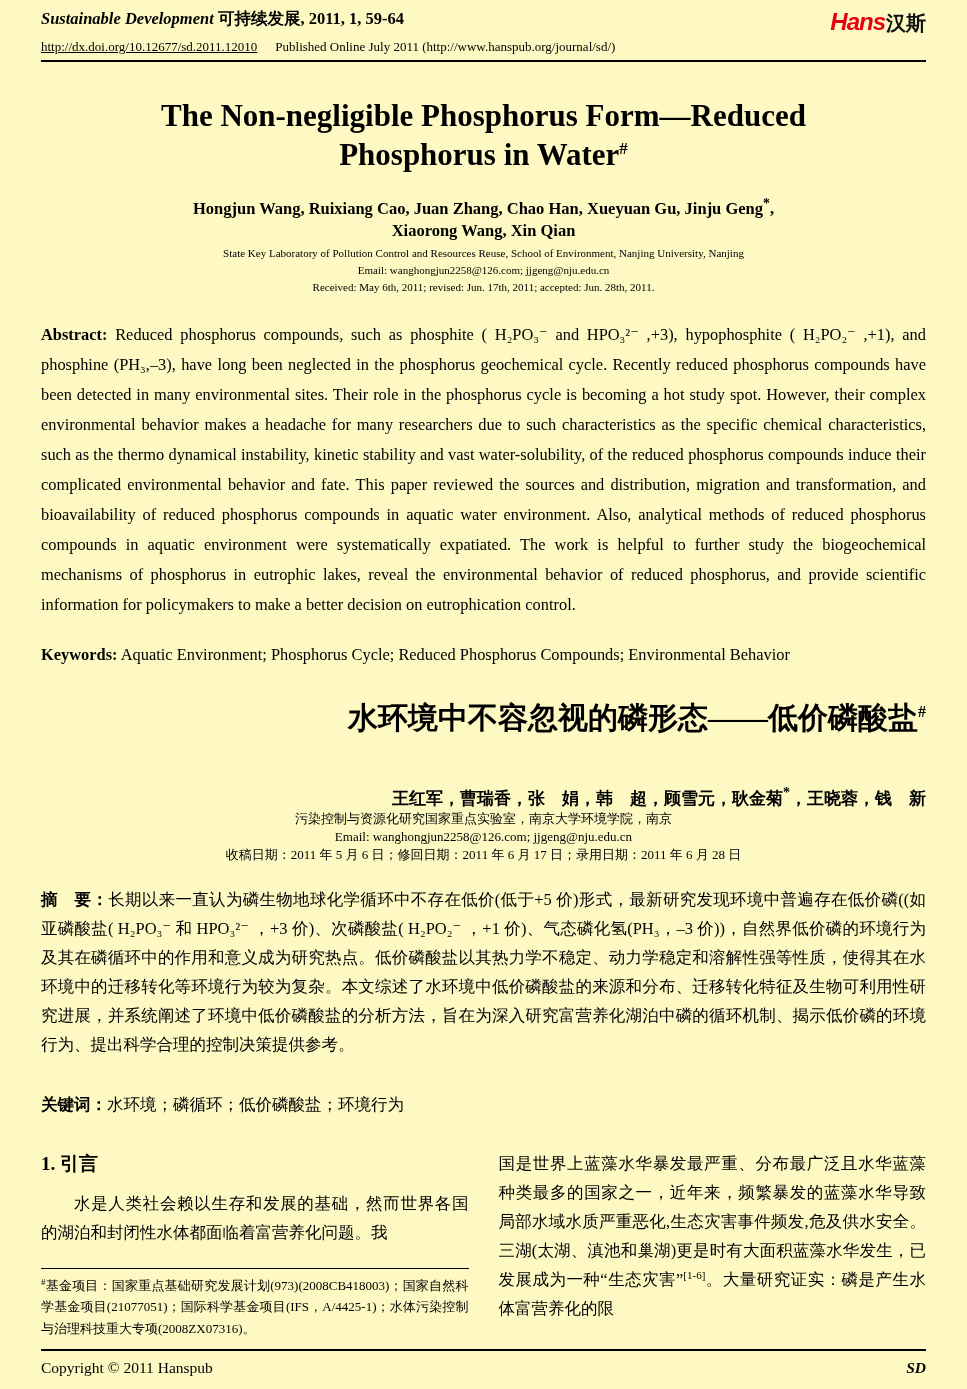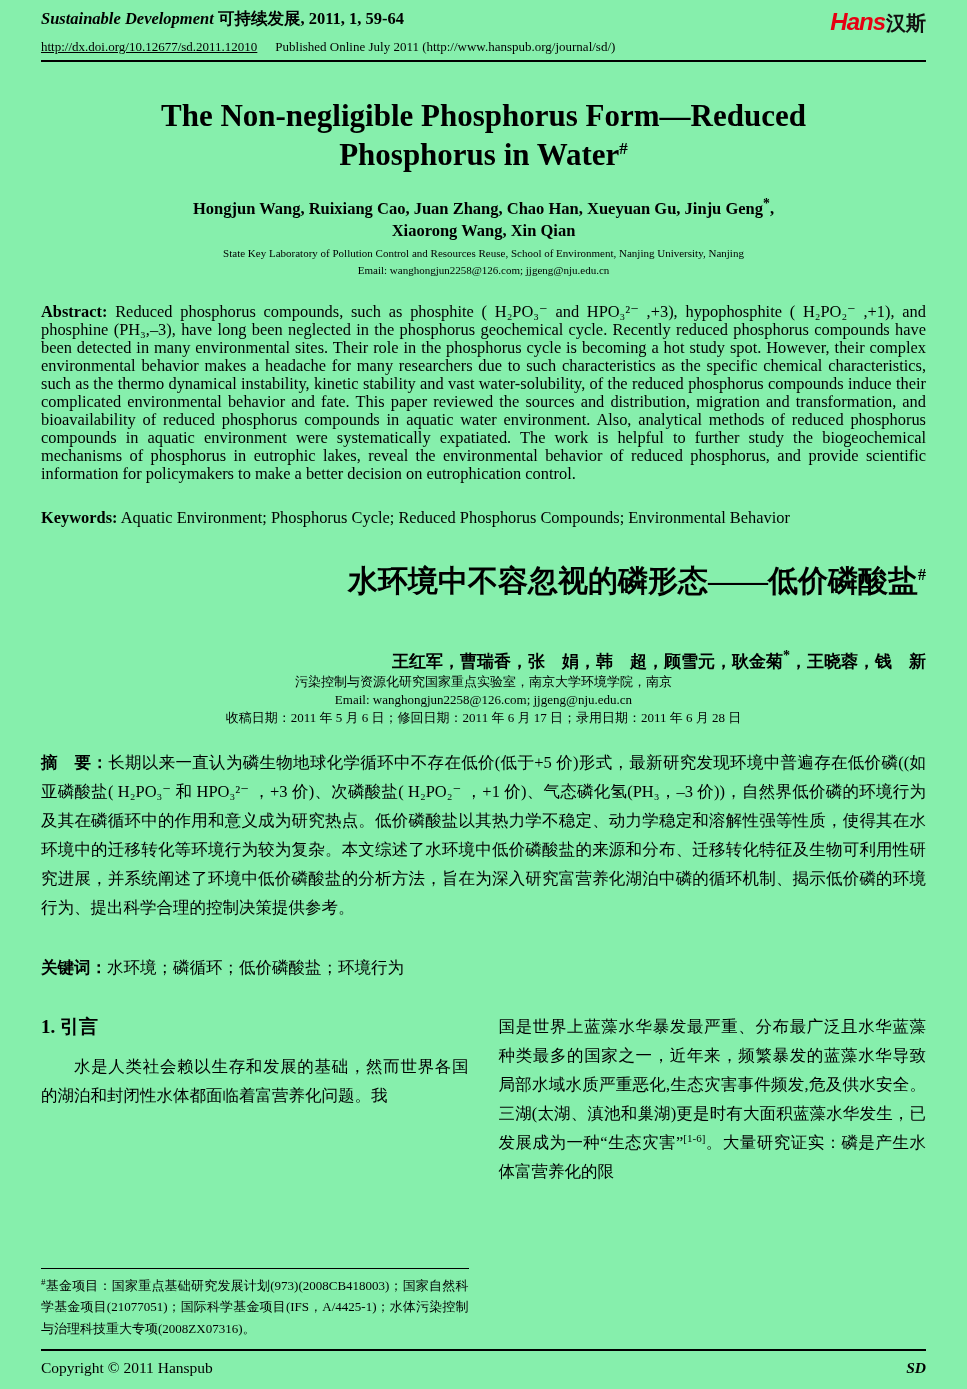--- a/index.html
+++ b/index.html
@@ -1,19 +1,19 @@
 <!DOCTYPE html>
 <html><head>
 <meta charset="utf-8">
 <style>
   html,body { margin:0; padding:0; background:#ffffff; }
   .page {
     width:967px; height:1389px; box-sizing:border-box;
     padding:8px 41px 12px 41px;
-    background:#86efac; color:#000;
+    background:#fef9c3; color:#000;
     font-family:"Liberation Serif","DejaVu Serif",serif;
     display:flex; flex-direction:column;
     overflow:hidden;
   }
   
   .hdr-row1 { display:flex; justify-content:space-between; align-items:flex-start; }
   .jtitle { font-style:italic; font-weight:bold; font-size:16.5px; }
   .jrest  { font-weight:bold; font-size:16.5px; }
   .logo { white-space:nowrap; font-family:"Liberation Sans","DejaVu Sans",sans-serif; }
   .logo-latin { color:#e60012; font-weight:bold; font-style:italic; font-size:24px; letter-spacing:-1px; }
@@ -21,21 +21,21 @@
   .hdr-row2 { font-size:13px; margin-top:2px; }
   .doi { color:#000; text-decoration:underline; }
   .pub { margin-left:18px; }
   .hdr-rule { height:2px; background:#000; margin-top:5px; }
   
   .title { margin:34px 0 0; text-align:center; font-size:31px; font-weight:bold; line-height:39px; }
   .title sup { font-size:17px; }
   .authors { margin-top:24px; text-align:center; font-weight:bold; font-size:16.5px; line-height:22px; }
   .affil { text-align:center; font-size:11px; line-height:17px; margin-top:3px; }
   
-  .abstract { margin:24px 0 0; text-align:justify; font-size:16.4px; line-height:18px; }
+  .abstract { margin:24px 0 0; text-align:justify; font-size:16.4px; line-height:30px; }
   .lbl { font-weight:bold; }
   .keywords { margin:23px 0 0; font-size:16.4px; line-height:23.6px; padding-left:104px; text-indent:-104px; }
   
   .cn-title { margin-top:32px; text-align:right; font-size:30px; font-weight:bold; line-height:38px; }
   .cn-title sup { font-size:16px; }
   .cn-authors { margin-top:30px; text-align:right; font-weight:bold; font-size:17px; }
   .cn-affil { text-align:center; font-size:13px; line-height:18px; }
   .cn-abstract { margin-top:21px; text-align:justify; font-size:16.5px; line-height:29px; }
   .cn-keywords { margin-top:19px; font-size:16.5px; }
   
@@ -83,20 +83,21 @@
   </h1>
 
   <div class="authors">
     <span><span>Hongjun Wang, Ruixiang Cao, Juan Zhang, Chao Han, Xueyuan Gu, Jinju Geng</span><sup>*</sup><span>,</span></span><br>
     <span>Xiaorong Wang, Xin Qian</span>
   </div>
 
   <div class="affil">
     <div>State Key Laboratory of Pollution Control and Resources Reuse, School of Environment, Nanjing University, Nanjing</div>
     <div>Email: wanghongjun2258@126.com; jjgeng@nju.edu.cn</div>
+    <div>Received: May 6th, 2011; revised: Jun. 17th, 2011; accepted: Jun. 28th, 2011.</div>
   </div>
 
   <p class="abstract"><span class="lbl">Abstract:</span> <span>Reduced phosphorus compounds, such as phosphite ( H₂PO₃⁻ and HPO₃²⁻ ,+3), hypophosphite ( H₂PO₂⁻ ,+1), and phosphine (PH₃,–3), have long been neglected in the phosphorus geochemical cycle. Recently reduced phosphorus compounds have been detected in many environmental sites. Their role in the phosphorus cycle is becoming a hot study spot. However, their complex environmental behavior makes a headache for many researchers due to such characteristics as the specific chemical characteristics, such as the thermo dynamical instability, kinetic stability and vast water-solubility, of the reduced phosphorus compounds induce their complicated environmental behavior and fate. This paper reviewed the sources and distribution, migration and transformation, and bioavailability of reduced phosphorus compounds in aquatic water environment. Also, analytical methods of reduced phosphorus compounds in aquatic environment were systematically expatiated. The work is helpful to further study the biogeochemical mechanisms of phosphorus in eutrophic lakes, reveal the environmental behavior of reduced phosphorus, and provide scientific information for policymakers to make a better decision on eutrophication control.</span></p>
 
   <p class="keywords"><span class="lbl">Keywords:</span> <span>Aquatic Environment; Phosphorus Cycle; Reduced Phosphorus Compounds; Environmental Behavior</span></p>
 
   <h1 class="cn-title"><span>水环境中不容忽视的磷形态——低价磷酸盐</span><sup>#</sup></h1>
 
   <div class="cn-authors"><span>王红军，曹瑞香，张　娟，韩　超，顾雪元，耿金菊</span><sup>*</sup><span>，王晓蓉，钱　新</span></div>
 

